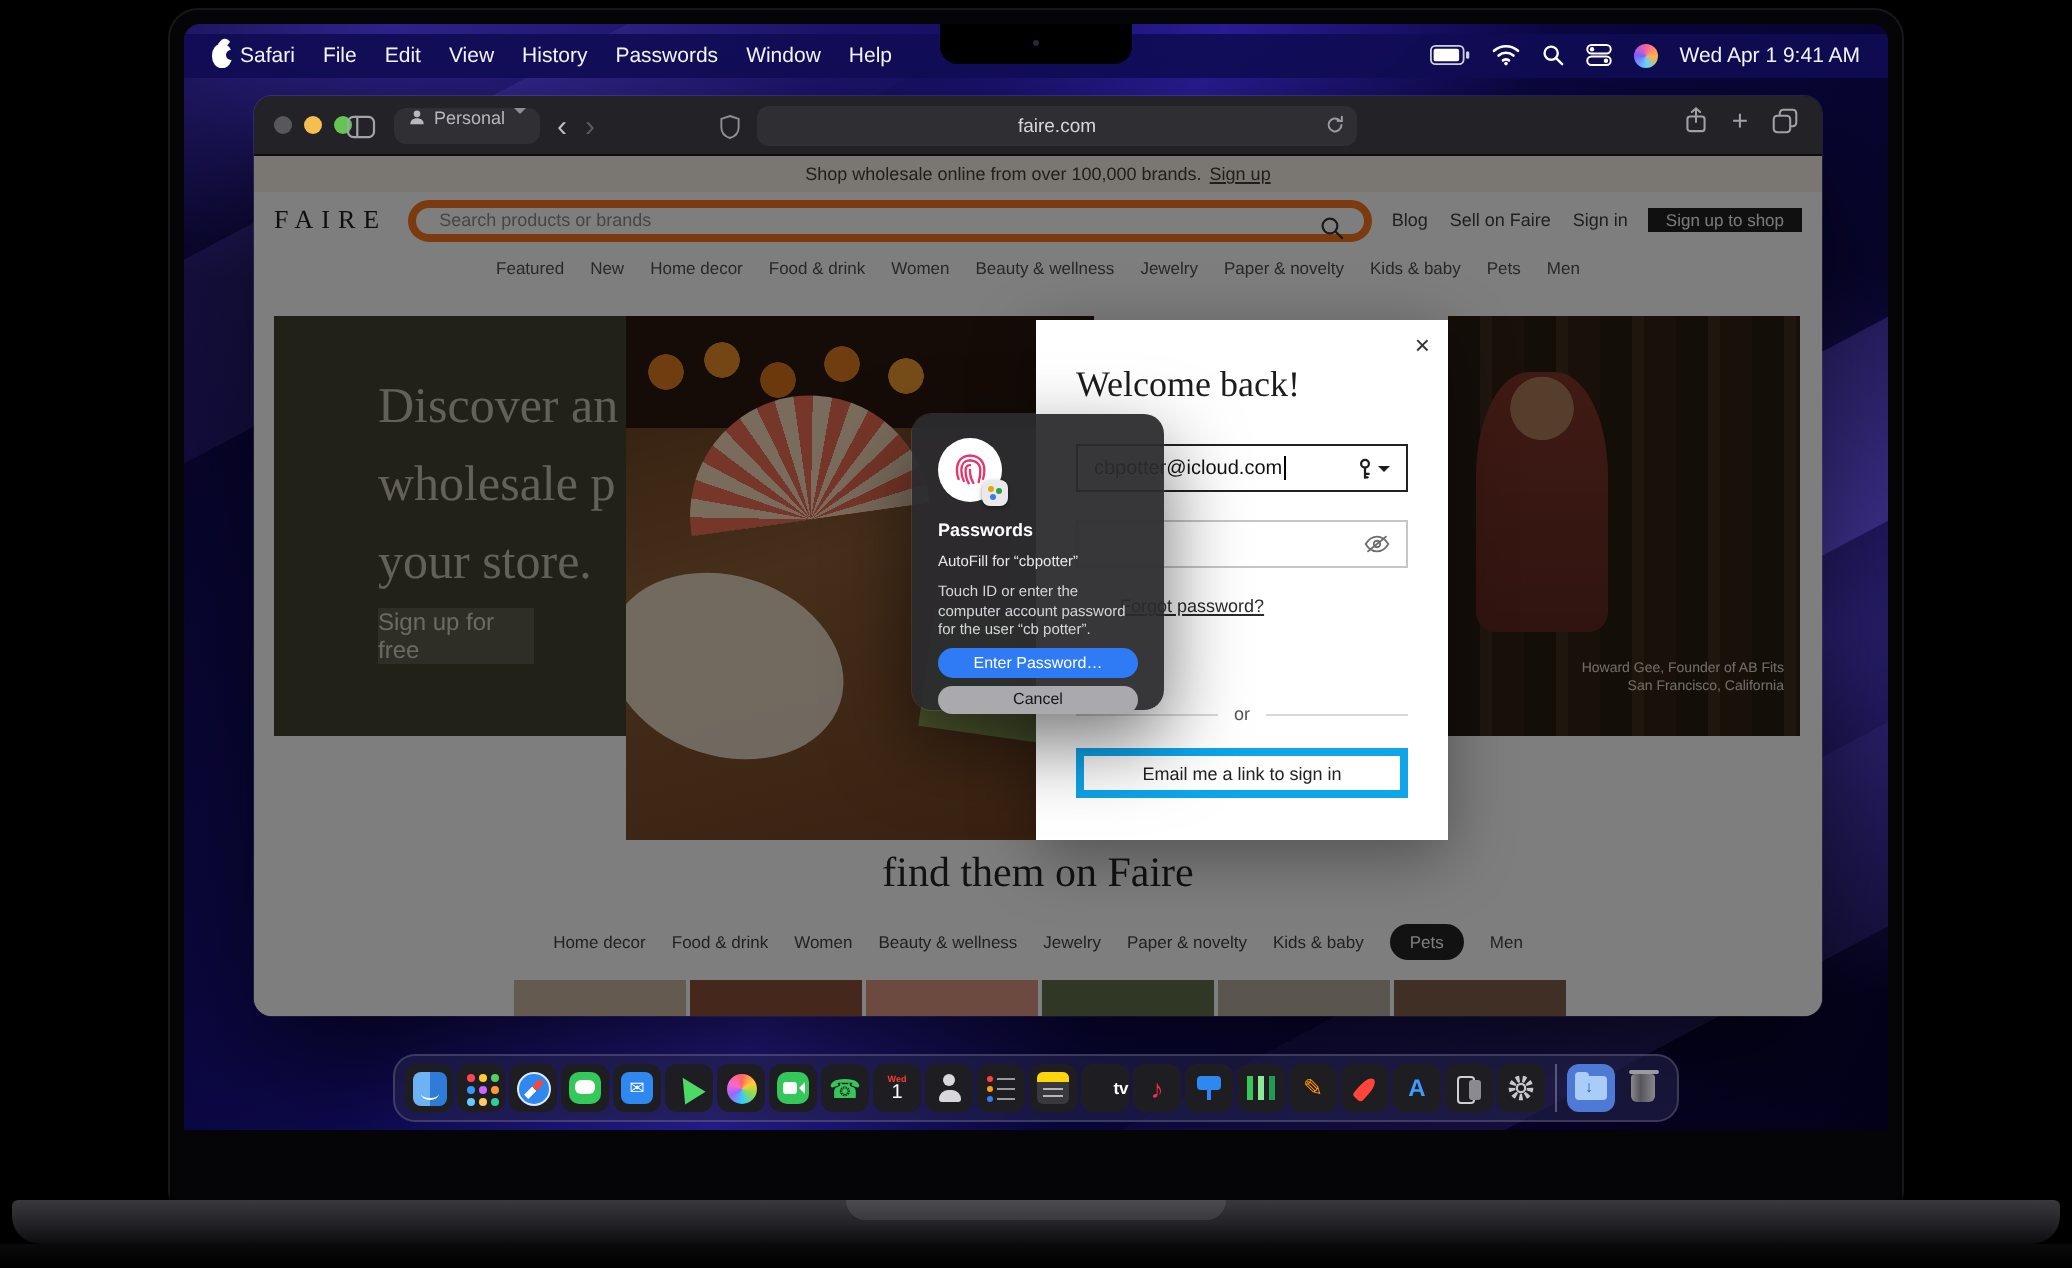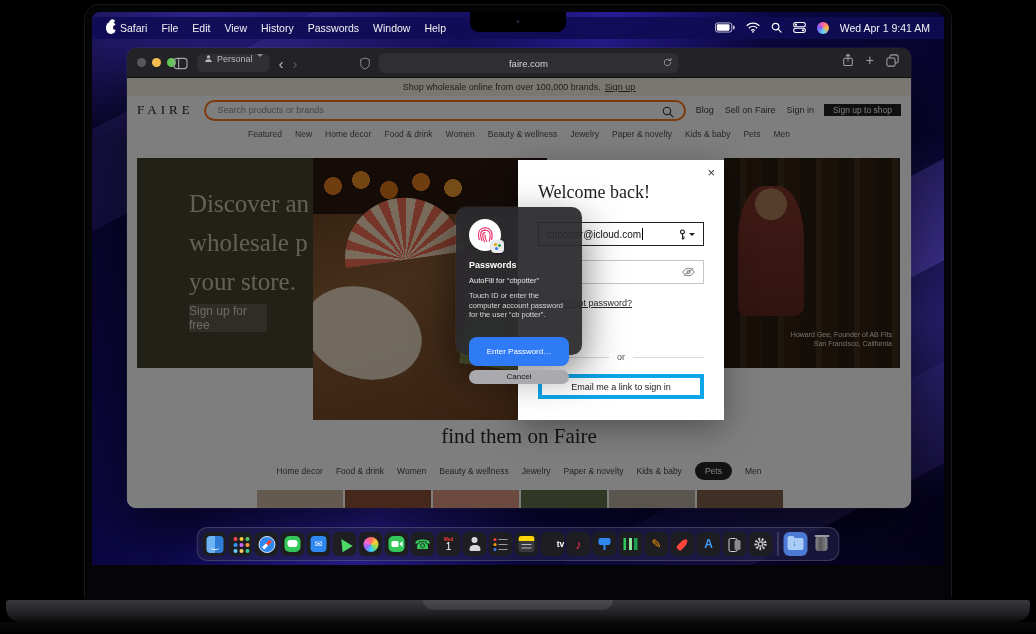--- a/index.html
+++ b/index.html
@@ -73,21 +73,21 @@
   .tb-right { position:absolute; right:12px; top:5px; display:flex; align-items:center; gap:12px; color:#a0a0a7; }
   .plus { font-size:14px; line-height:14px; }
 
   
   .page { position:relative; width:784px; height:430px; background:#fff; overflow:hidden; }
   .banner { height:18px; background:#f6f1e7; display:flex; align-items:center; justify-content:center;
             gap:4px; font-size:9px; color:#3c382f; }
   .banner a { color:#3c382f; text-decoration:underline; }
   .site-header { height:28px; display:flex; align-items:center; padding:0 10px; gap:10px; background:#fff; }
   .logo { font-family:"Liberation Serif", serif; font-size:13px; letter-spacing:4px; color:#161616; }
-  .search-pill { flex:1; position:relative; height:21px; border:2px solid #f97316; border-radius:14px;
+  .search-pill { flex:1; position:relative; height:21px; border:4px solid #f97316; border-radius:14px;
                  display:flex; align-items:center; padding:0 44px 0 12px;justify-content:center; }
   .search-pill input { border:0; outline:0; width:100%; font-size:9px; color:#333; background:transparent;
                        font-family:"Liberation Sans", sans-serif; }
   .search-pill input::placeholder { color:#8a8a8a; }
   .search-glass { position:absolute; right:10px; top:4px; color:#2e2e2e; }
   .hlinks { display:flex; align-items:center; gap:11px; font-size:9px; color:#3a3a3a; white-space:nowrap; }
   .cta-dark { background:#1b1b1b; color:#f5f5f5; font-size:8.5px; padding:1px 9px; white-space:nowrap; }
   .site-nav { height:20px; display:flex; align-items:center; justify-content:center; gap:13px;
               font-size:8.5px; color:#4c4c4c; background:#fff; }
 
@@ -160,21 +160,21 @@
   .fp-wrap { position:relative; width:32px; height:32px; }
   .fp-circle { width:32px; height:32px; border-radius:50%; background:#fff;
                display:flex; align-items:center; justify-content:center; }
   .pw-badge { position:absolute; right:-3px; bottom:-2px; width:13px; height:13px; border-radius:4px;
               background:#e9e9ec; box-shadow:0 1px 2px rgba(0,0,0,.4); }
   .pw-badge i { position:absolute; left:3px; top:3px; width:3px; height:3px; border-radius:50%; background:#e0a800;
                 box-shadow:4px 1px 0 #2f9e44, 1px 4px 0 #3b7bf0; }
   .tid-app { margin-top:9px; font-size:9px; font-weight:bold; }
   .tid-sub { margin-top:6px; font-size:7.5px; color:#e8e8ea; }
   .tid-body { margin-top:6px; font-size:7.5px; line-height:9.5px; color:#d6d6d9; }
-  .tid-primary { margin-top:17px; width:100%; height:29px; border-radius:8px; background:#2f7bf6;
+  .tid-primary { margin-top:4px; width:100%; height:15px; border-radius:8px; background:#2f7bf6;
                  color:#fff; font-size:8px; display:flex; align-items:center; justify-content:center; }
   .tid-cancel { margin-top:4px; width:100%; height:14px; border-radius:8px; background:#a9a9ae;
                 color:#161616; font-size:8px; display:flex; align-items:center; justify-content:center; }
 
   
   .dock { position:absolute; left:50%; top:515px; transform:translateX(-50%); height:34px; z-index:40;
           display:flex; align-items:center; gap:2px; padding:0 6px; border-radius:11px;
           background:rgba(38,36,78,.55); box-shadow:inset 0 0 0 1px rgba(255,255,255,.16); }
   .di { position:relative; width:24px; height:24px; border-radius:6px; background:#1e1e22;
         display:flex; align-items:center; justify-content:center; overflow:hidden; flex:0 0 auto; }

